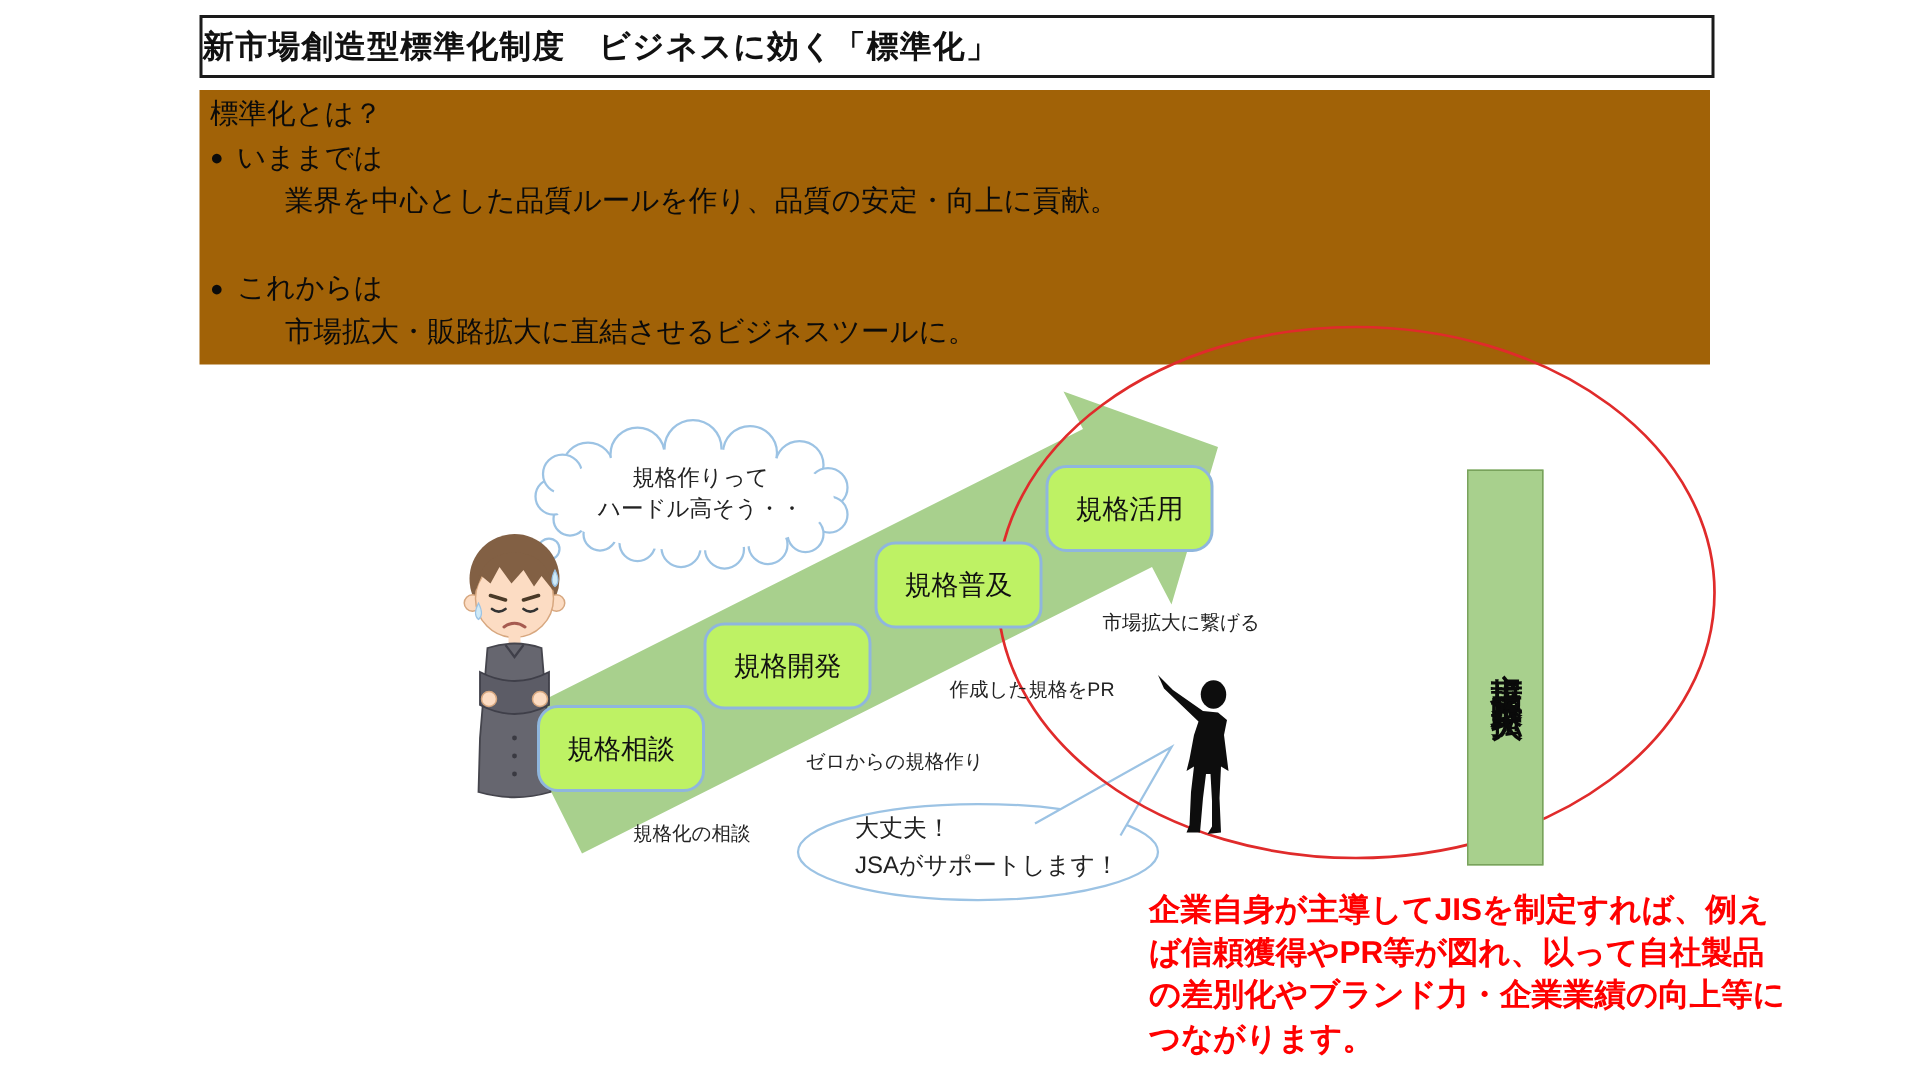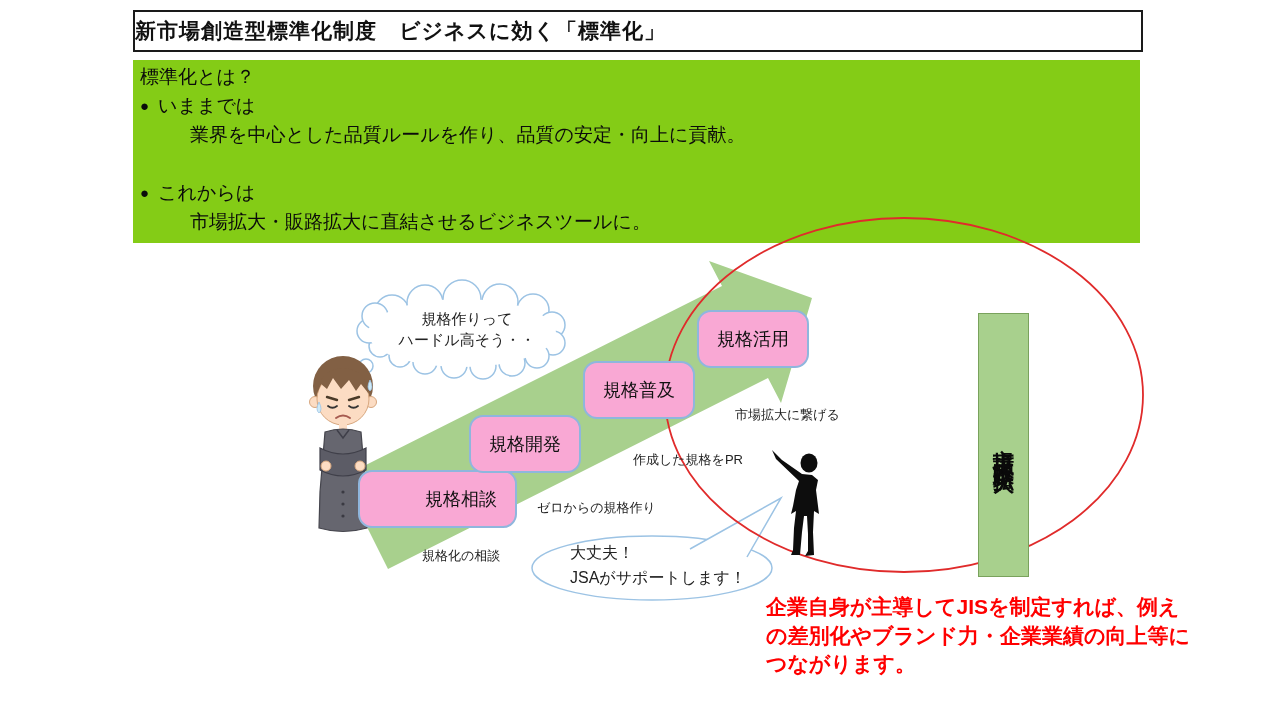--- a/index.html
+++ b/index.html
@@ -3,27 +3,27 @@
 <meta charset="utf-8">
 <style>
   html,body{margin:0;padding:0;background:#fff;}
   .stage{position:relative;width:1280px;height:720px;background:#ffffff;overflow:hidden;
          font-family:"Liberation Sans", sans-serif;color:#111;}
   
   .title-box{position:absolute;left:133px;top:10px;width:1006px;height:38px;
              border:2px solid #1a1a1a;background:#fff;display:flex;align-items:center;justify-content:flex-start;z-index:3;}
   .title-box span{font-size:21px;font-weight:600;letter-spacing:1px;}
   
-  .intro-box{position:absolute;left:133px;top:60px;width:1007px;height:183px;background:#84cc16;z-index:1;}
+  .intro-box{position:absolute;left:133px;top:60px;width:1007px;height:183px;background:#a16207;z-index:1;}
   .intro-line{position:absolute;font-size:19px;line-height:22px;color:#0b0b0b;white-space:nowrap;}
   .bullet{display:inline-block;margin-right:9px;font-size:15px;vertical-align:1px;}
   
   .diagram-svg{position:absolute;left:0;top:0;width:1280px;height:720px;z-index:2;}
   
-  .step-box{position:absolute;width:108px;height:54px;background:#f9a8d4;border:2px solid #8fb6dd;
+  .step-box{position:absolute;width:108px;height:54px;background:#bef264;border:2px solid #8fb6dd;
             border-radius:14px;display:flex;align-items:center;justify-content:center;
             font-size:18px;color:#111;z-index:4;}
   .sub-label{position:absolute;font-size:13px;color:#222;z-index:4;white-space:nowrap;}
   
   .goal-box{position:absolute;left:978px;top:313px;width:49px;height:262px;background:#a8d08d;
             border:1px solid #79a25c;display:flex;align-items:center;justify-content:center;z-index:4;}
   .goal-box span{writing-mode:vertical-rl;text-orientation:upright;font-size:21px;font-weight:bold;
                  letter-spacing:3px;color:#0a0a0a;}
   
   .cloud-text{position:absolute;left:372px;top:308px;width:190px;text-align:center;
@@ -115,21 +115,21 @@
 
     <g transform="translate(758,448)">
       <ellipse cx="51" cy="15" rx="8.5" ry="9.5" fill="#0d0d0d"></ellipse>
       <path d="M44 26 L24 12 L14 2 L18 11 L41 33 L38 42 L35 58 L33 66 L38 63
                L36 80 L35 102 L33 107 L42 107 L44 84 L46 68
                L49 68 L50 86 L50 103 L47 108 L56 107 L55 84 L56 63
                L61 66 L60 58 L58 42 L60 32 L54 27 Z" fill="#0d0d0d"></path>
     </g>
   </svg>
 
-  <div class="step-box" style="left:358px;top:470px;padding-left:47px;">
+  <div class="step-box" style="left:358px;top:470px;">
     <span>規格相談</span>
   </div>
   <div class="step-box" style="left:469px;top:415px;">
     <span>規格開発</span>
   </div>
   <div class="step-box" style="left:583px;top:361px;">
     <span>規格普及</span>
   </div>
   <div class="step-box" style="left:697px;top:310px;">
     <span>規格活用</span>
@@ -149,17 +149,18 @@
     <div>ハードル高そう・・</div>
   </div>
 
   <div class="bubble-text">
     <div>大丈夫！</div>
     <div>JSAがサポートします！</div>
   </div>
 
   <div class="footnote">
     <div>企業自身が主導してJISを制定すれば、例え</div>
+    <div>ば信頼獲得やPR等が図れ、以って自社製品</div>
     <div>の差別化やブランド力・企業業績の向上等に</div>
     <div>つながります。</div>
   </div>
 
 </div>
 
 </body></html>

